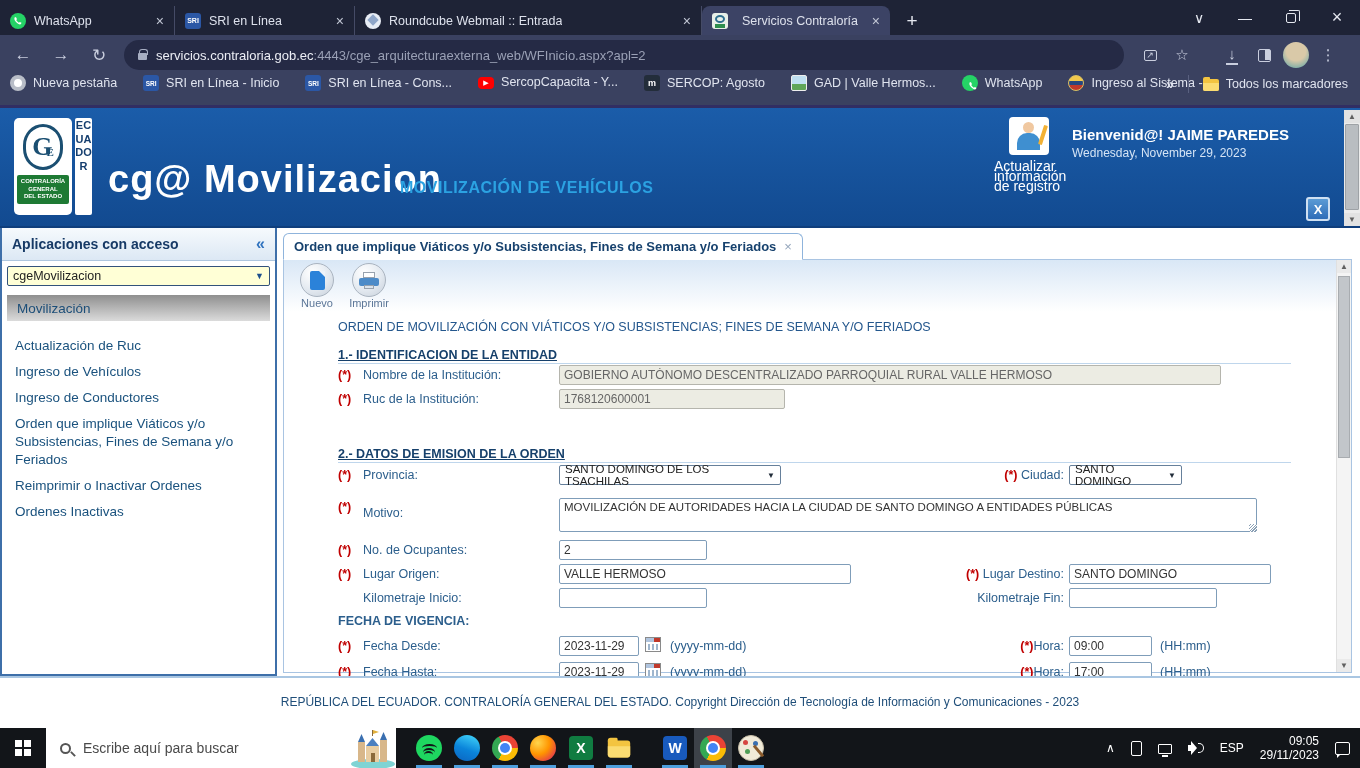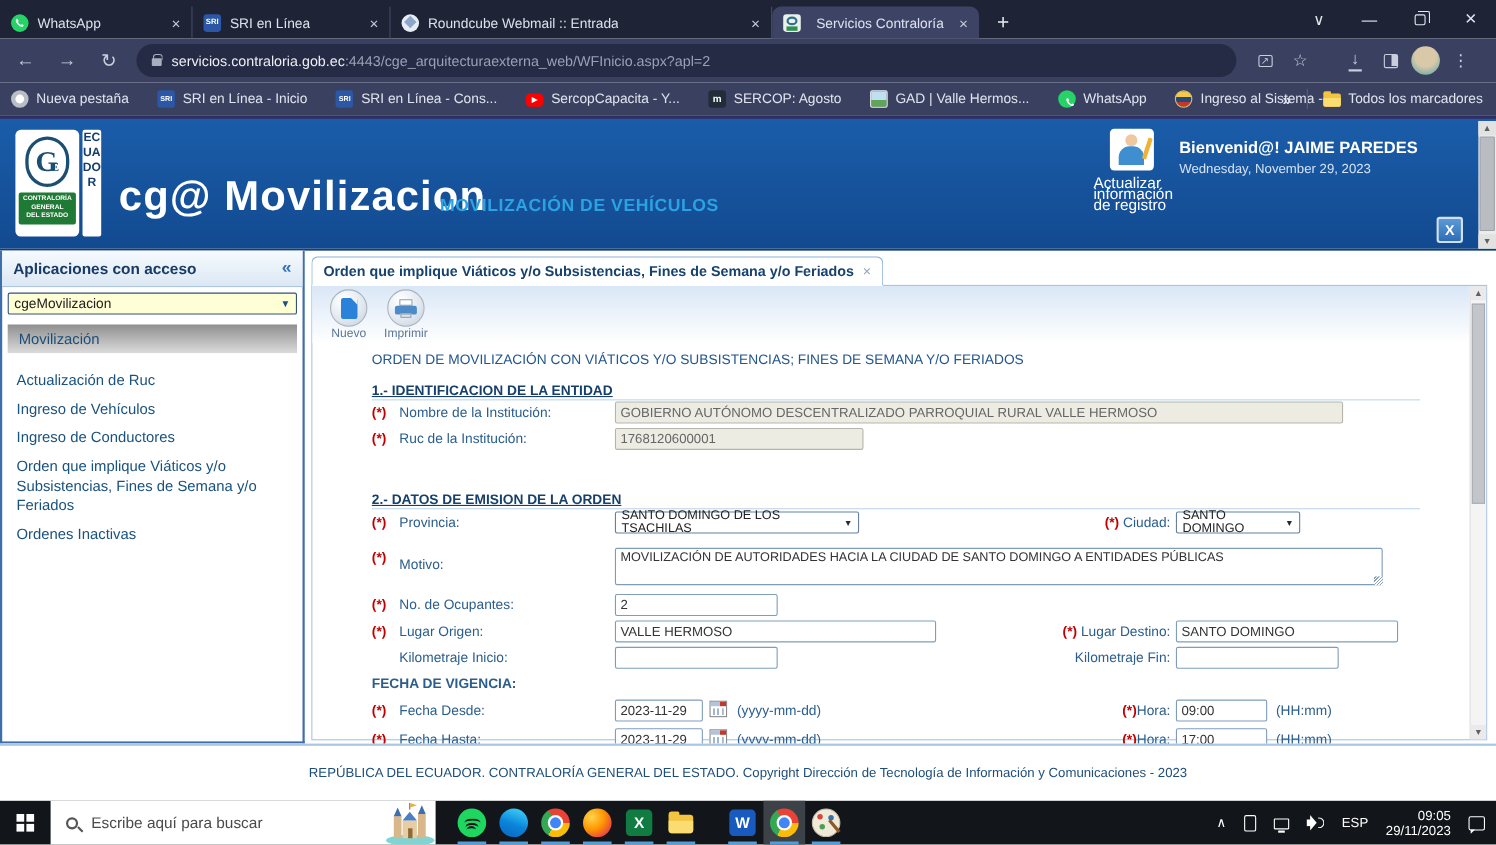--- a/index.html
+++ b/index.html
@@ -40,21 +40,21 @@
   .url .pth { color:#9AA0B5; }
   .tbicons { display:flex; align-items:center; margin-left:12px; gap:4px; }
   .tbi { width:28px; height:28px; display:flex; align-items:center; justify-content:center; color:#C9CEDE; font-size:15px; position:relative; }
   .sharebox { width:13px; height:11px; border:1.5px solid #C9CEDE; border-radius:2px; display:flex; align-items:center; justify-content:center; font-size:9px; color:#C9CEDE; }
   .dl { display:flex; flex-direction:column; align-items:center; }
   .dl .bar { width:12px; height:2px; background:#C9CEDE; margin-top:1px; }
   .split { width:13px; height:13px; border:1.5px solid #C9CEDE; border-radius:2px; position:relative; }
   .split::after { content:""; position:absolute; right:0; top:0; width:5px; height:10px; background:#C9CEDE; }
   .avatar { width:26px; height:26px; border-radius:50%; background:radial-gradient(circle at 50% 35%, #D9C9A8 45%, #8FB3A8 75%, #49B0A8); }
 
-  .bbar { position:absolute; left:0; top:75px; width:1360px; height:30px; background:#3A4160; display:flex; align-items:center; padding-left:10px; gap:26px; }
+  .bbar { position:absolute; left:0; top:75px; width:1360px; height:30px; background:#3A4160; display:flex; align-items:flex-start; padding-left:10px; gap:26px; }
   .bm { display:flex; align-items:center; gap:7px; color:#E0E4EF; font-size:12.5px; white-space:nowrap; }
   .bicon { width:16px; height:16px; flex:0 0 16px; position:relative; }
   .bicon.chrome-gray { border:4px solid #B8BDC7; border-radius:50%; background:#fff; width:16px; height:16px; }
   .bicon.sri { background:#2B57A5; border-radius:3px; color:#fff; font-size:6.5px; font-weight:bold; display:flex; align-items:center; justify-content:center; }
   .bicon.yt { background:#FF0000; border-radius:4px; height:12px; margin-top:2px; color:#fff; font-size:7px; display:flex; align-items:center; justify-content:center; }
   .bicon.sercop { background:#232D3A; border-radius:3px; color:#fff; font-size:9px; font-weight:bold; display:flex; align-items:center; justify-content:center; }
   .bicon.gad { background:linear-gradient(#BFE0F2 55%, #5FA558 55%); border-radius:2px; border:1px solid #eee; }
   .bicon.wa { background:#25D366; border-radius:50%; }
   .bicon.crest { border-radius:50%; background:linear-gradient(#F2C94C 34%, #27477F 34% 67%, #C0392B 67%); border:1px solid #D9C064; }
   .folder { width:16px; height:12px; background:#F3C440; border-radius:1px 2px 2px 2px; position:relative; margin-top:2px; }
@@ -353,20 +353,21 @@
       <div class="sb-select">
         <span>cgeMovilizacion</span>
         <span class="arr">▼</span>
       </div>
       <div class="sb-group">Movilización</div>
       <div class="sb-nav">
         <div class="sb-item">Actualización de Ruc</div>
         <div class="sb-item">Ingreso de Vehículos</div>
         <div class="sb-item">Ingreso de Conductores</div>
         <div class="sb-item">Orden que implique Viáticos y/o Subsistencias, Fines de Semana y/o Feriados</div>
+        <div class="sb-item">Reimprimir o Inactivar Ordenes</div>
         <div class="sb-item">Ordenes Inactivas</div>
       </div>
     </div>
 
     <div class="content">
       <div class="ctab">
         <span>Orden que implique Viáticos y/o Subsistencias, Fines de Semana y/o Feriados</span>
         <span class="x">×</span>
       </div>
 

